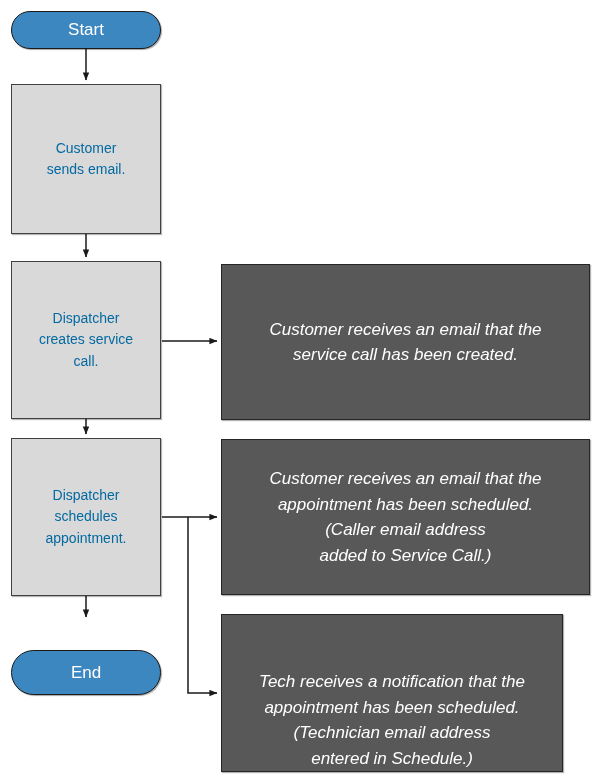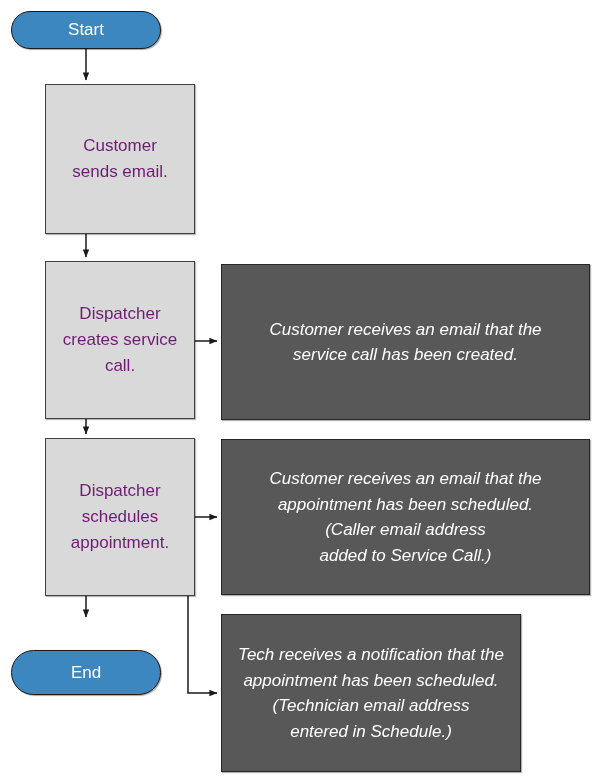--- a/index.html
+++ b/index.html
@@ -30,25 +30,24 @@
     border: 1.6px solid #1a1a1a;
     border-radius: 999px;
     color: #ffffff;
     font-size: 17px;
     line-height: 1.25;
     box-shadow: 1px 1px 1px rgba(0,0,0,0.35);
   }
   .process {
     background: #d9d9d9;
     border: 1.6px solid #404040;
-    color: #701a75;
-    font-size: 17px;
+    color: #0369a1;
+    font-size: 14px;
     line-height: 1.52;
     box-shadow: 1px 1px 1px rgba(0,0,0,0.28);
-    margin-left: 34px;
   }
   .note {
     background: #585858;
     border: 1.6px solid #262626;
     color: #ffffff;
     font-size: 17px;
     line-height: 1.5;
     box-shadow: 1px 1px 1px rgba(0,0,0,0.3);
     font-style: italic;
   }
@@ -125,20 +124,20 @@
 service call has been created.</span>
   </div>
 
   <div class="node note" style="left:221px; top:439px; width:369px; height:156px;">
     <span class="label">Customer receives an email that the
 appointment has been scheduled.
 (Caller email address
 added to Service Call.)</span>
   </div>
 
-  <div class="node note" style="left:221px; top:614px; width:300px; height:158px;">
+  <div class="node note" style="left:221px; top:614px; width:342px; height:158px;align-items:flex-end;">
     <span class="label">Tech receives a notification that the
 appointment has been scheduled.
 (Technician email address
 entered in Schedule.)</span>
   </div>
 
 </div>
 
 </body></html>

